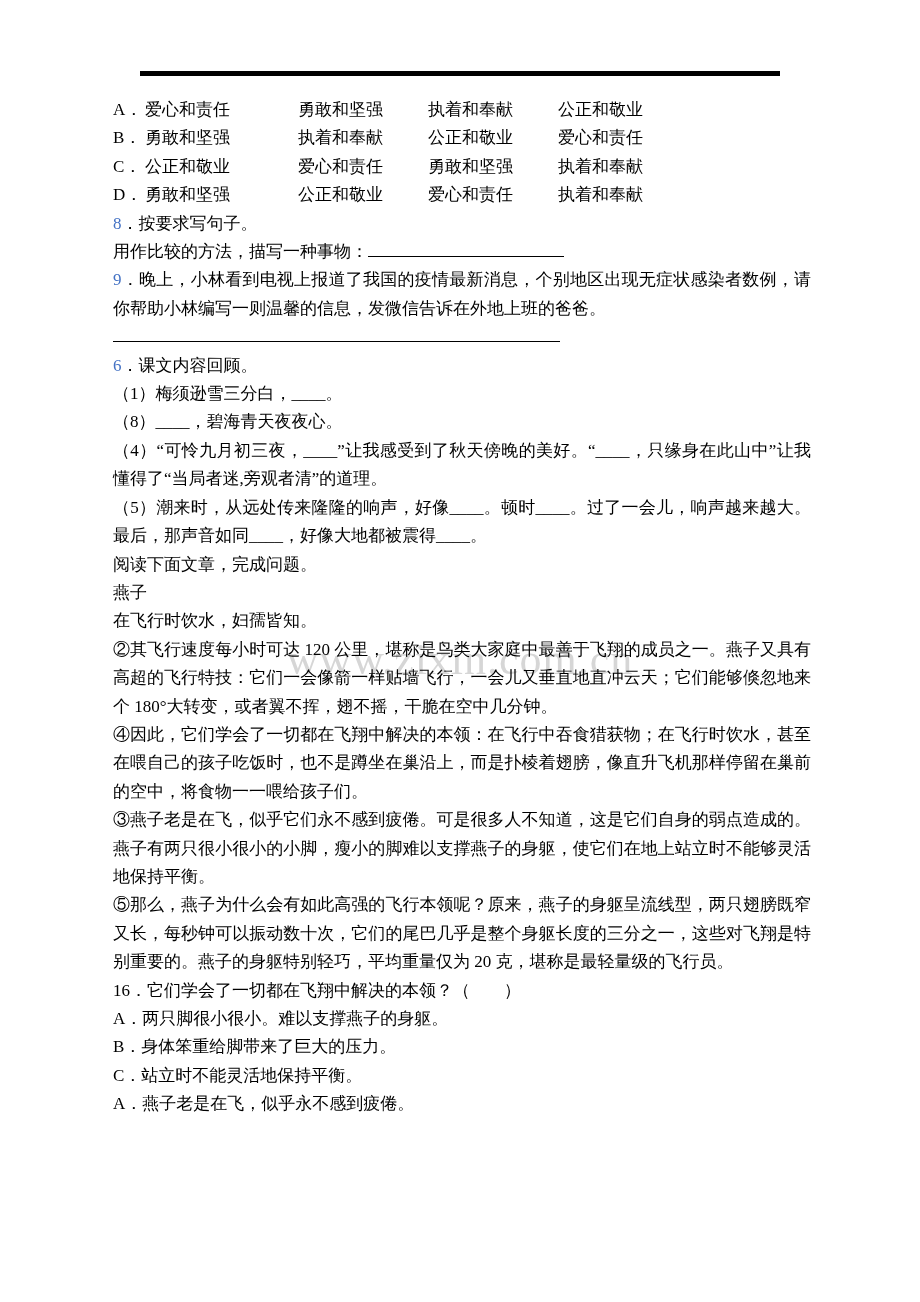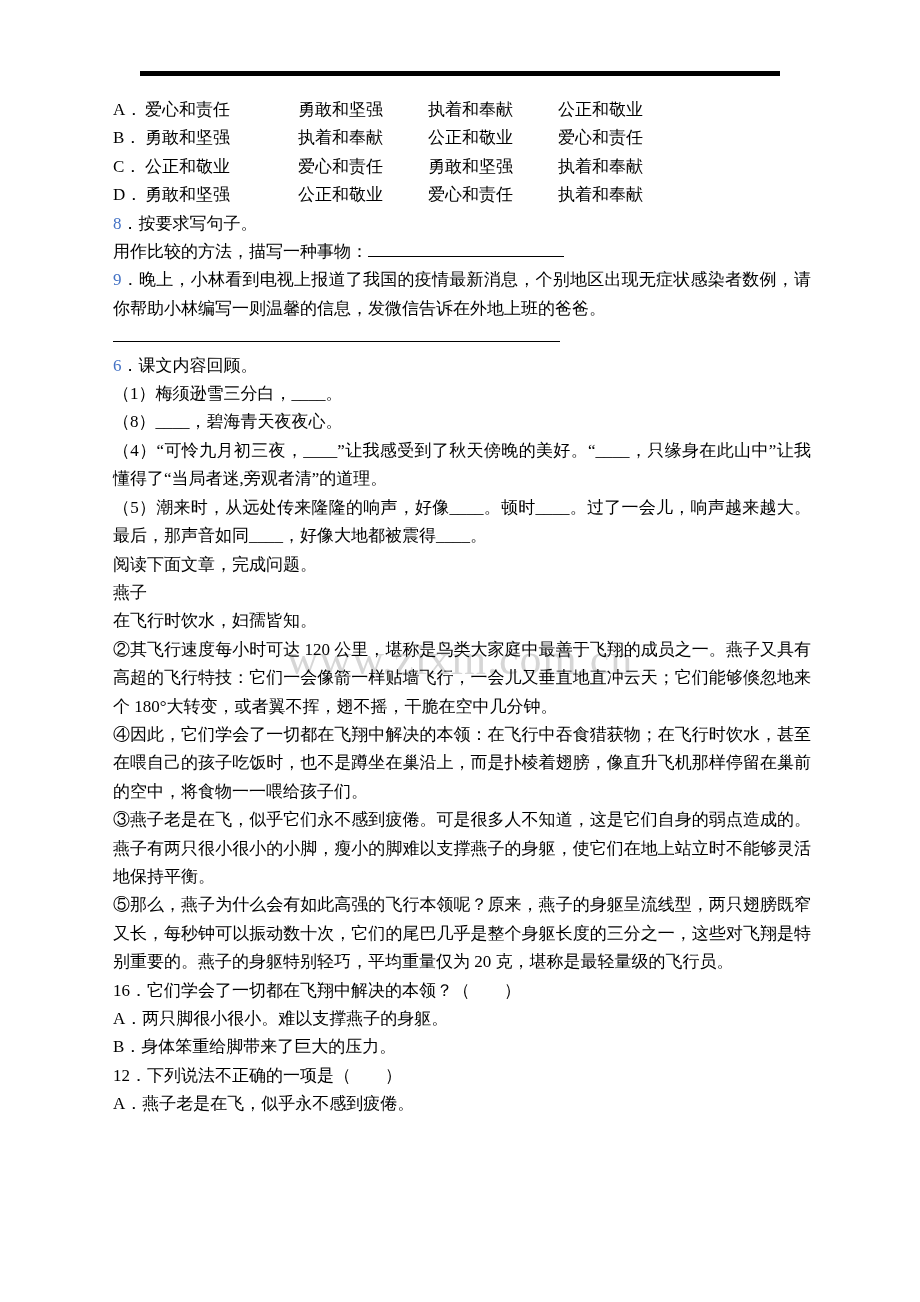--- a/index.html
+++ b/index.html
@@ -97,18 +97,18 @@
     <p class="line">燕子</p>
     <p>在飞行时饮水，妇孺皆知。</p>
     <p>②其飞行速度每小时可达 120 公里，堪称是鸟类大家庭中最善于飞翔的成员之一。燕子又具有高超的飞行特技：它们一会像箭一样贴墙飞行，一会儿又垂直地直冲云天；它们能够倏忽地来个 180°大转变，或者翼不挥，翅不摇，干脆在空中几分钟。</p>
     <p>④因此，它们学会了一切都在飞翔中解决的本领：在飞行中吞食猎获物；在飞行时饮水，甚至在喂自己的孩子吃饭时，也不是蹲坐在巢沿上，而是扑棱着翅膀，像直升飞机那样停留在巢前的空中，将食物一一喂给孩子们。</p>
     <p>③燕子老是在飞，似乎它们永不感到疲倦。可是很多人不知道，这是它们自身的弱点造成的。燕子有两只很小很小的小脚，瘦小的脚难以支撑燕子的身躯，使它们在地上站立时不能够灵活地保持平衡。</p>
     <p>⑤那么，燕子为什么会有如此高强的飞行本领呢？原来，燕子的身躯呈流线型，两只翅膀既窄又长，每秒钟可以振动数十次，它们的尾巴几乎是整个身躯长度的三分之一，这些对飞翔是特别重要的。燕子的身躯特别轻巧，平均重量仅为 20 克，堪称是最轻量级的飞行员。</p>
 
     <p class="line"><span>16</span><span>．它们学会了一切都在飞翔中解决的本领？（　　）</span></p>
     <p class="line">A．两只脚很小很小。难以支撑燕子的身躯。</p>
     <p class="line">B．身体笨重给脚带来了巨大的压力。</p>
+    <p class="line">C．站立时不能灵活地保持平衡。</p>
 
-    <p class="line"><span>12</span><span>．下列说法不正确的一项是（　　）</span></p>
     <p class="line">A．燕子老是在飞，似乎永不感到疲倦。</p>
 
   </div>
 </div>
 
 </body></html>

